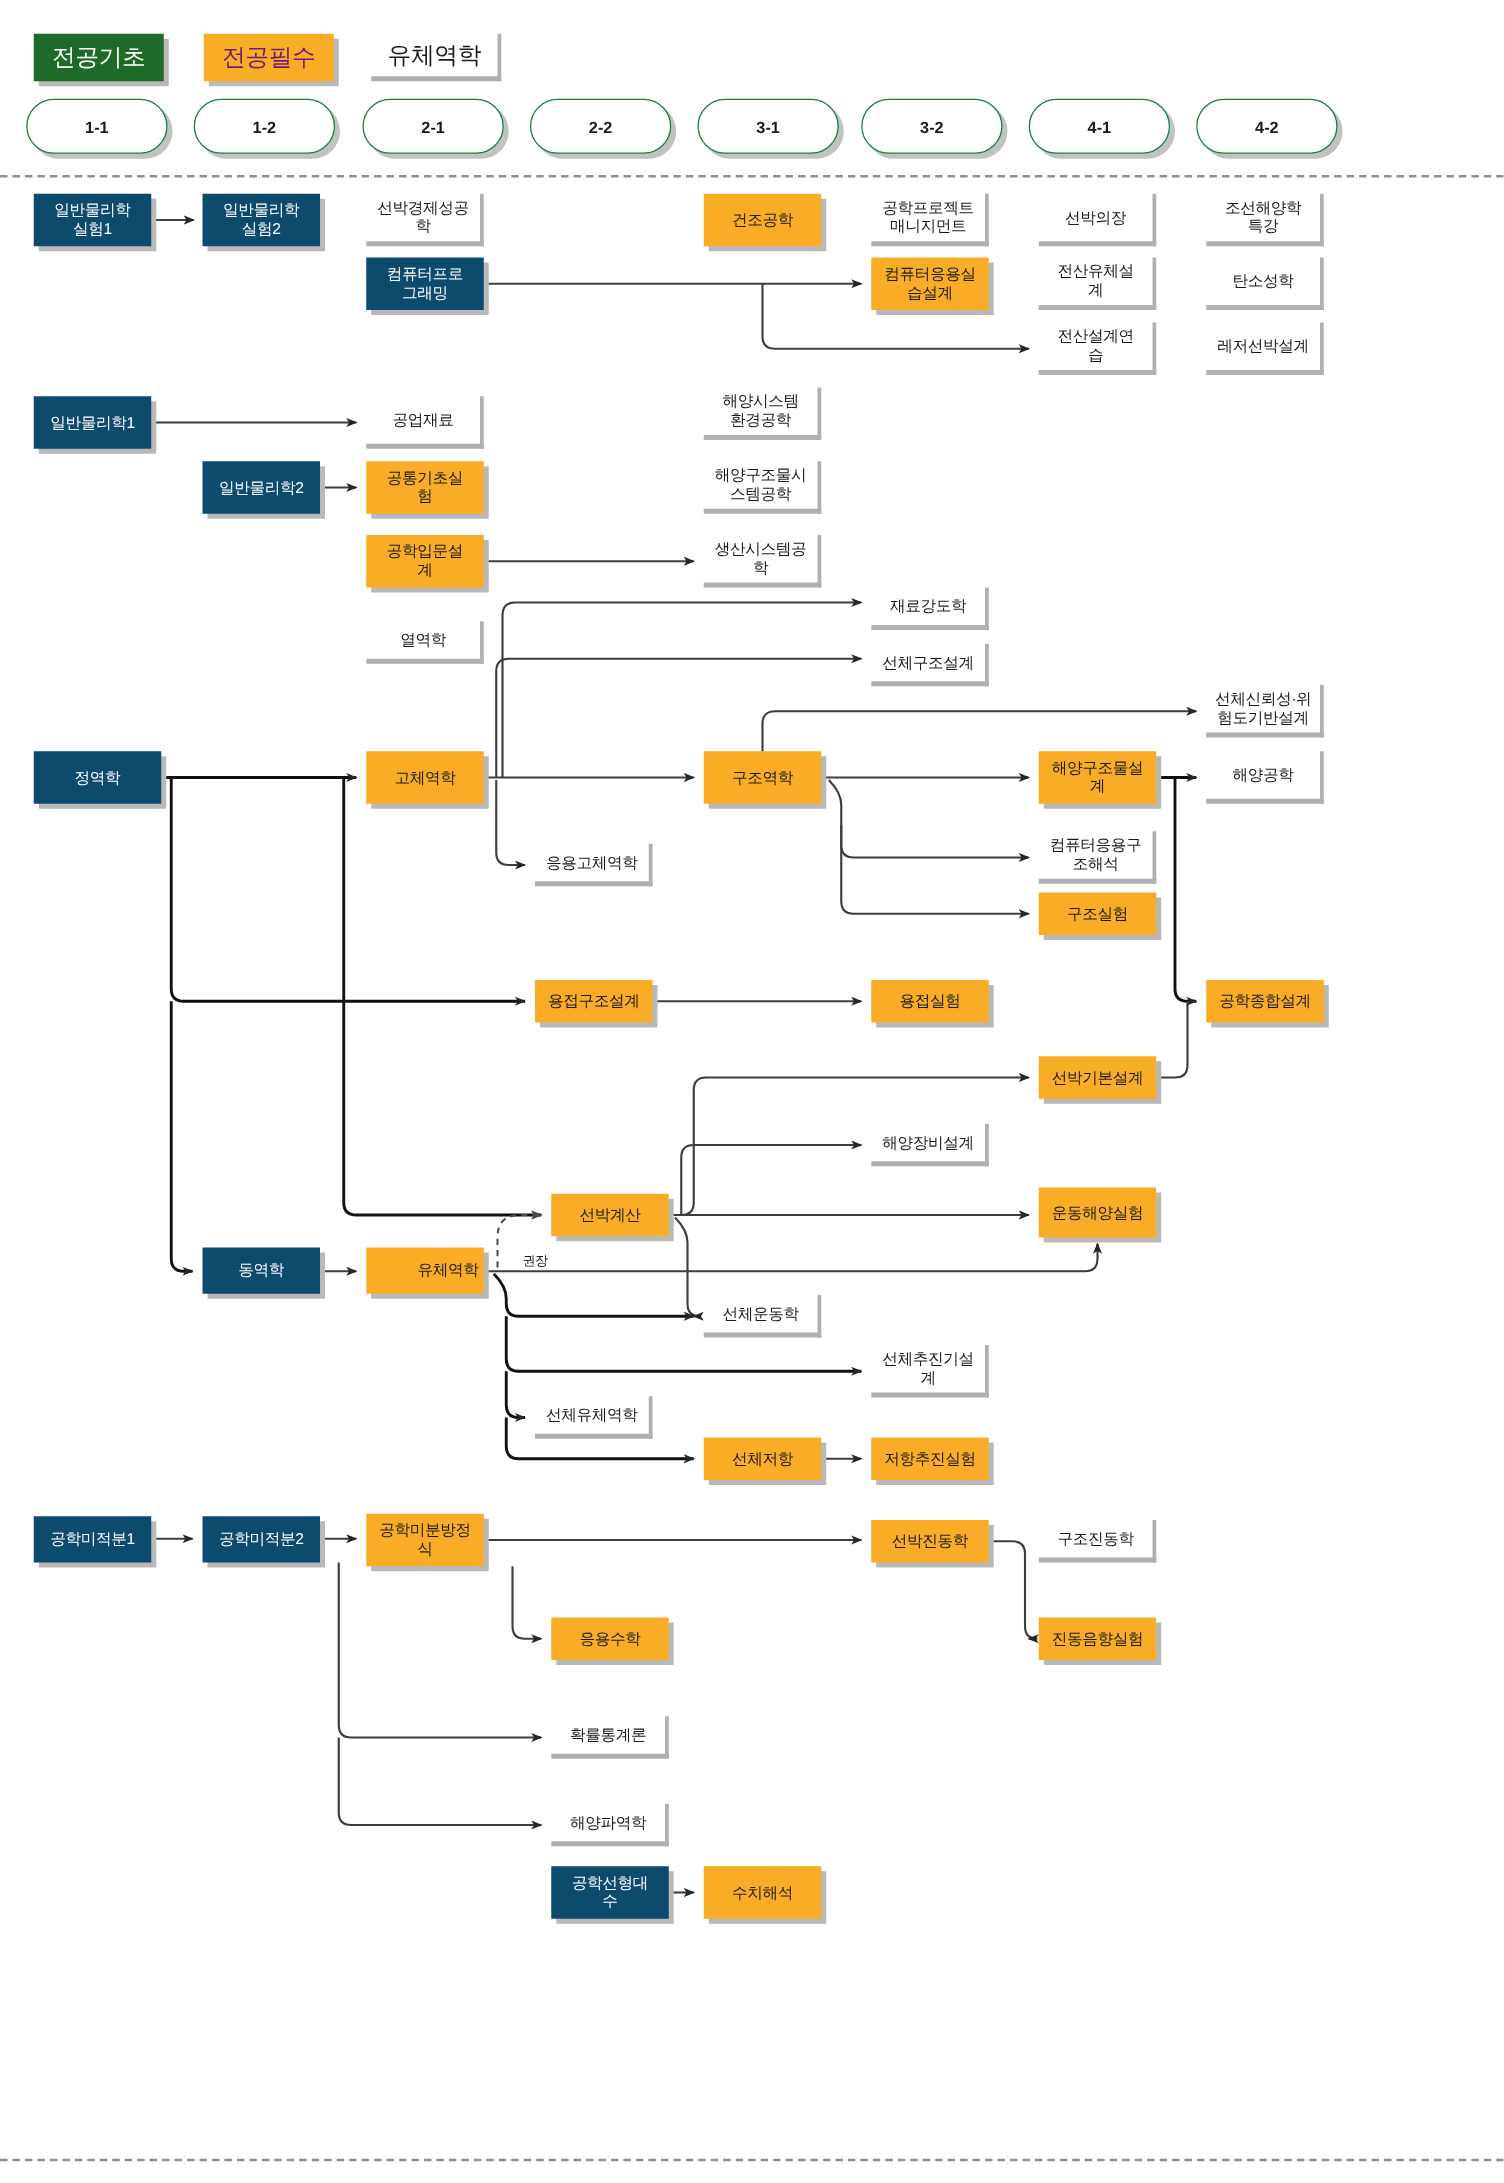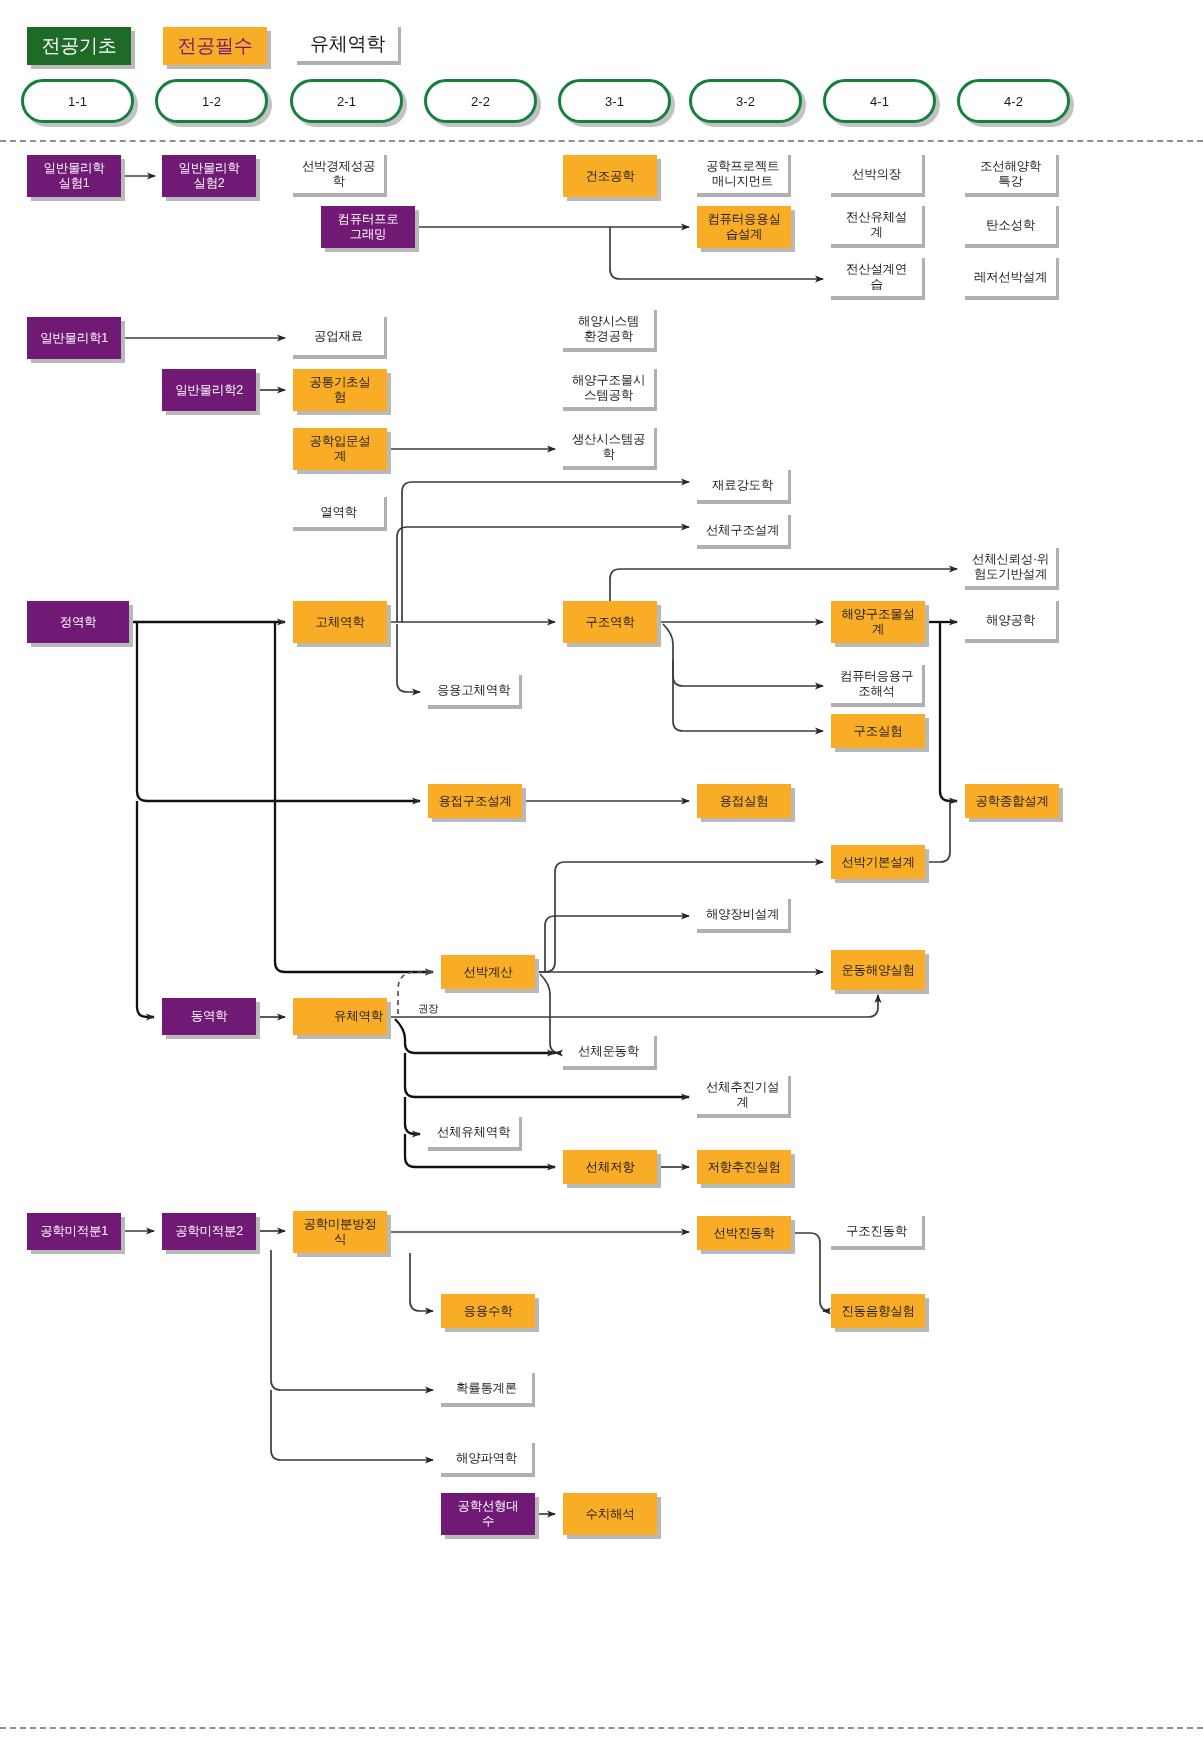--- a/index.html
+++ b/index.html
@@ -27,21 +27,21 @@
     align-items:center;
     justify-content:center;
     text-align:center;
     line-height:1.18;
     font-size:12.5px;
     letter-spacing:-0.3px;
     padding:2px 3px;
     z-index:4;
   }
   .node.green{
-    background:#701a75;
+    background:#0c4a6e;
     color:#ffffff;
     box-shadow:4px 4px 0 0 #b9b9b9;
   }
   .node.orange{
     background:#f9ad26;
     color:#1a1a1a;
     box-shadow:4px 4px 0 0 #b9b9b9;
   }
   .node.white{
     background:#ffffff;
@@ -50,26 +50,27 @@
     border-bottom:4px solid #b0b0b0;
     box-shadow:none;
   }
   .pill{
     position:absolute;
     box-sizing:border-box;
     display:flex;
     align-items:center;
     justify-content:center;
     background:#ffffff;
-    border:3px solid #15803d;
+    border:1px solid #15803d;
     border-radius:28px;
     font-size:13px;
     color:#1a1a1a;
     box-shadow:4px 4px 0 0 #c2c2c2;
     z-index:4;
+    font-weight:bold;
   }
   .legend-box{
     position:absolute;
     box-sizing:border-box;
     display:flex;
     align-items:center;
     justify-content:center;
     font-size:19px;
     letter-spacing:-0.3px;
     z-index:4;
@@ -239,21 +240,21 @@
       </div>
       <div class="node white" style="left: 697px; top: 155px; width: 94px; height: 42px;">
         <span>공학프로젝트<br>매니지먼트</span>
       </div>
       <div class="node white" style="left: 831px; top: 155px; width: 94px; height: 42px;">
         <span>선박의장</span>
       </div>
       <div class="node white" style="left: 965px; top: 155px; width: 94px; height: 42px; justify-content: center;">
         <span>조선해양학<br>특강</span>
       </div>
-      <div class="node green" style="left: 293px; top: 206px; width: 94px; height: 42px; margin-left: 28px;">
+      <div class="node green" style="left: 293px; top: 206px; width: 94px; height: 42px;">
         <span>컴퓨터프로<br>그래밍</span>
       </div>
       <div class="node orange" style="left: 697px; top: 206px; width: 94px; height: 42px;">
         <span>컴퓨터응용실<br>습설계</span>
       </div>
       <div class="node white" style="left: 831px; top: 206px; width: 94px; height: 42px;">
         <span>전산유체설<br>계</span>
       </div>
       <div class="node white" style="left: 965px; top: 206px; width: 94px; height: 42px;">
         <span>탄소성학</span>

